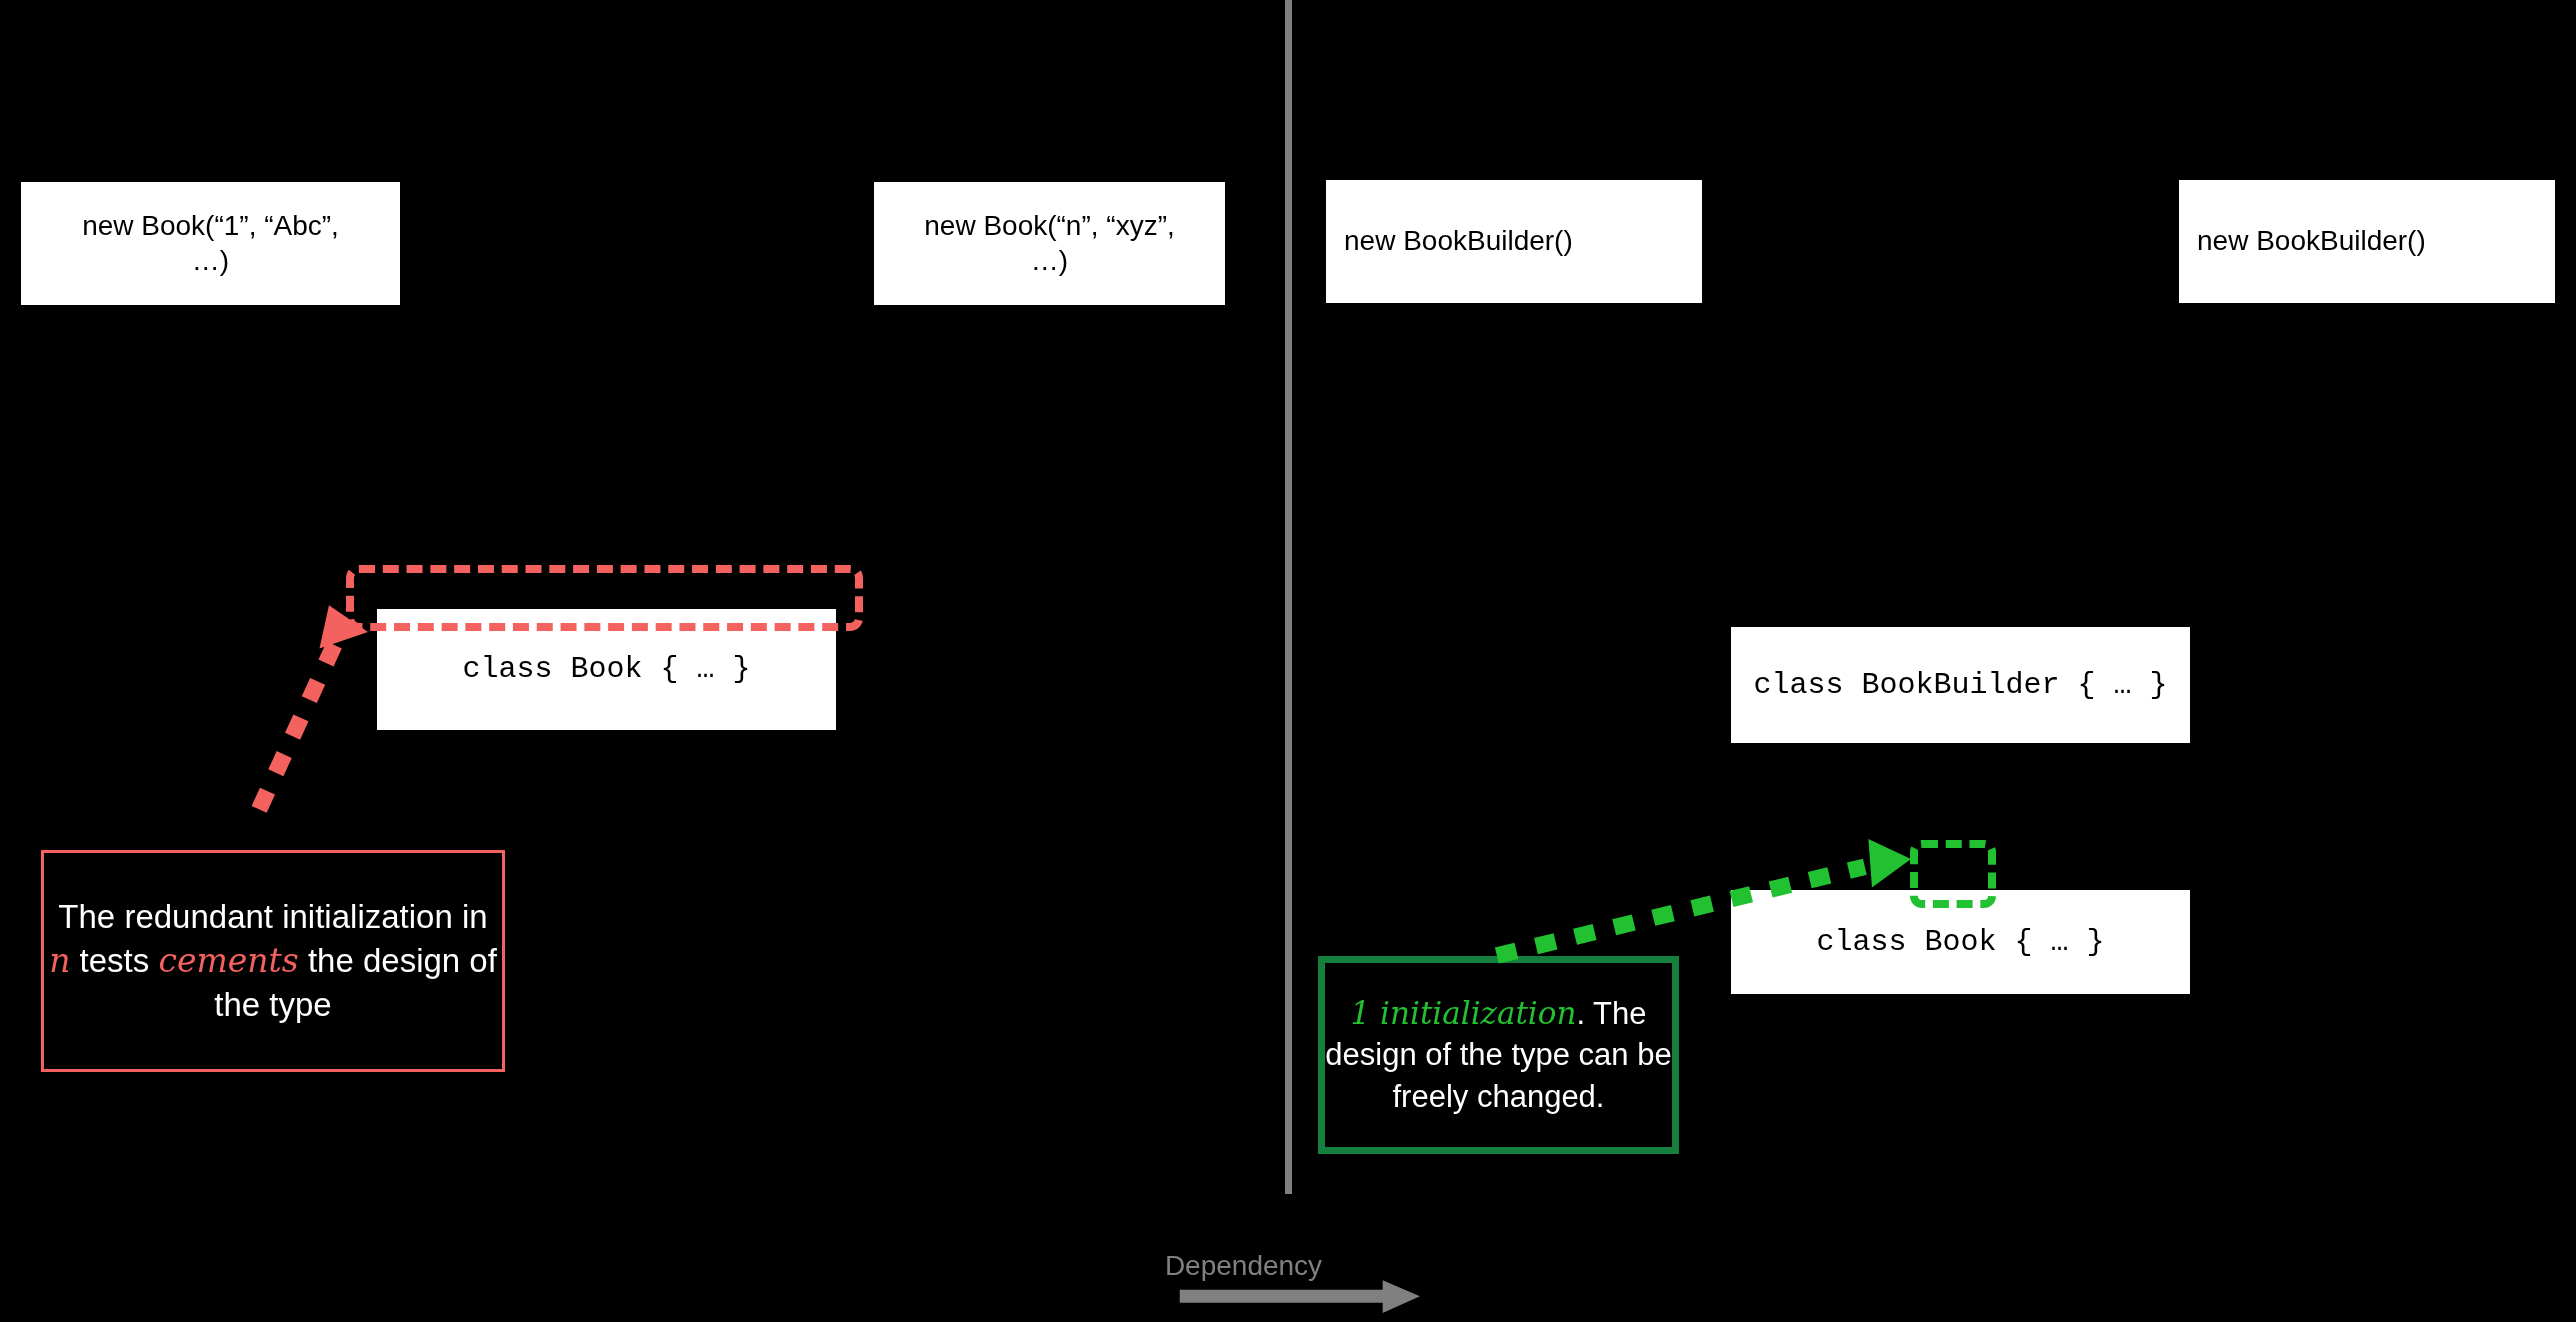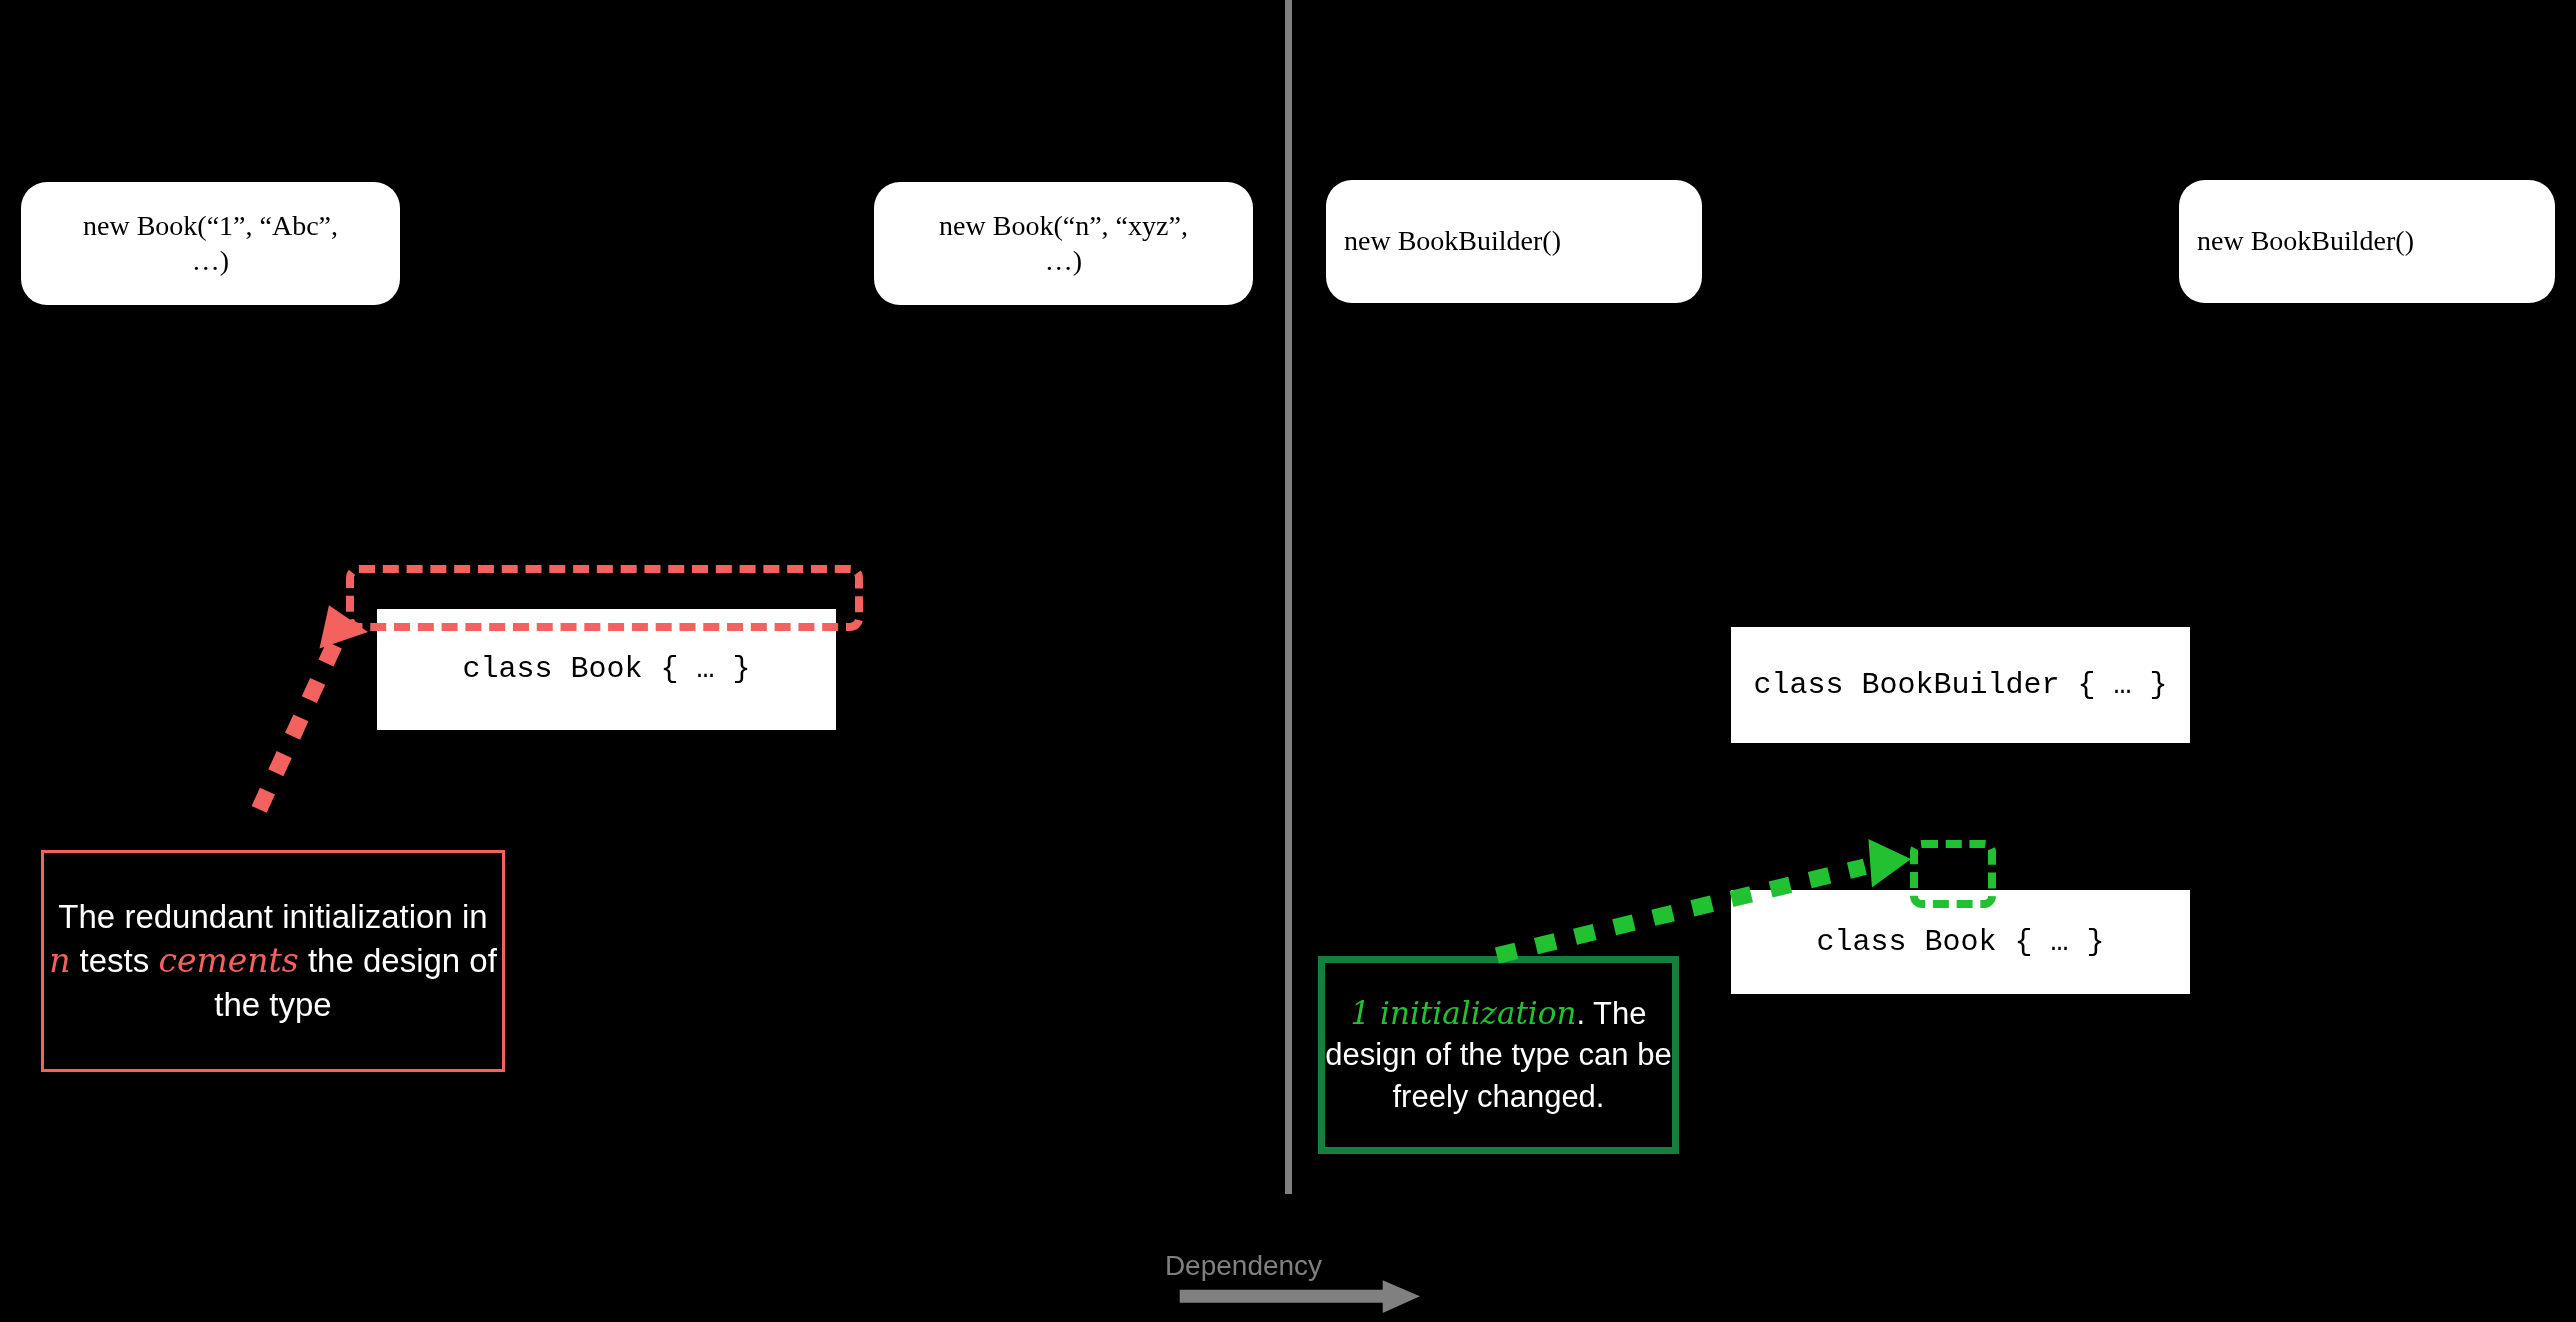--- a/index.html
+++ b/index.html
@@ -15,29 +15,29 @@
   .wbox {
     position: absolute;
     background: #ffffff;
     color: #000000;
     display: flex;
     align-items: center;
     justify-content: center;
     line-height: 1.22;
     z-index: 4;
   }
-  .wbox.mono { font-family: Liberation Serif, serif; border-radius: 26px; }
+  .wbox.mono { font-family: Liberation Sans, sans-serif; }
   .wbox.sans { font-family: Liberation Mono, monospace; }
   .wbox.left { justify-content: flex-start; padding-left: 18px; }
   .wbox span { display: block; text-align: center; white-space: pre-line; }
   .wbox.left span { text-align: left; }
 
   
   #box-new-book-1      { left: 21px;   top: 182px;  width: 379px;  height: 123px; font-size: 28px; }
-  #box-new-book-n      { left: 874px; top: 182px;  width: 379px;  height: 123px; font-size: 28px; }
+  #box-new-book-n      { left: 874px; top: 182px;  width: 351px;  height: 123px; font-size: 28px; }
   #box-new-builder-1   { left: 1326px; top: 180px;  width: 376px;  height: 123px; font-size: 28px; }
   #box-new-builder-2   { left: 2179px; top: 180px;  width: 376px;  height: 123px; font-size: 28px; }
   #box-class-book-left { left: 377px;  top: 609px; width: 459px;  height: 121px; font-size: 30px; }
   #box-class-bookbuilder { left: 1731px; top: 627px; width: 459px; height: 116px; font-size: 30px; }
   #box-class-book-right  { left: 1731px; top: 890px; width: 459px; height: 104px; font-size: 30px; }
 
   
   #divider {
     position: absolute;
     left: 1285px; top: 0px;

